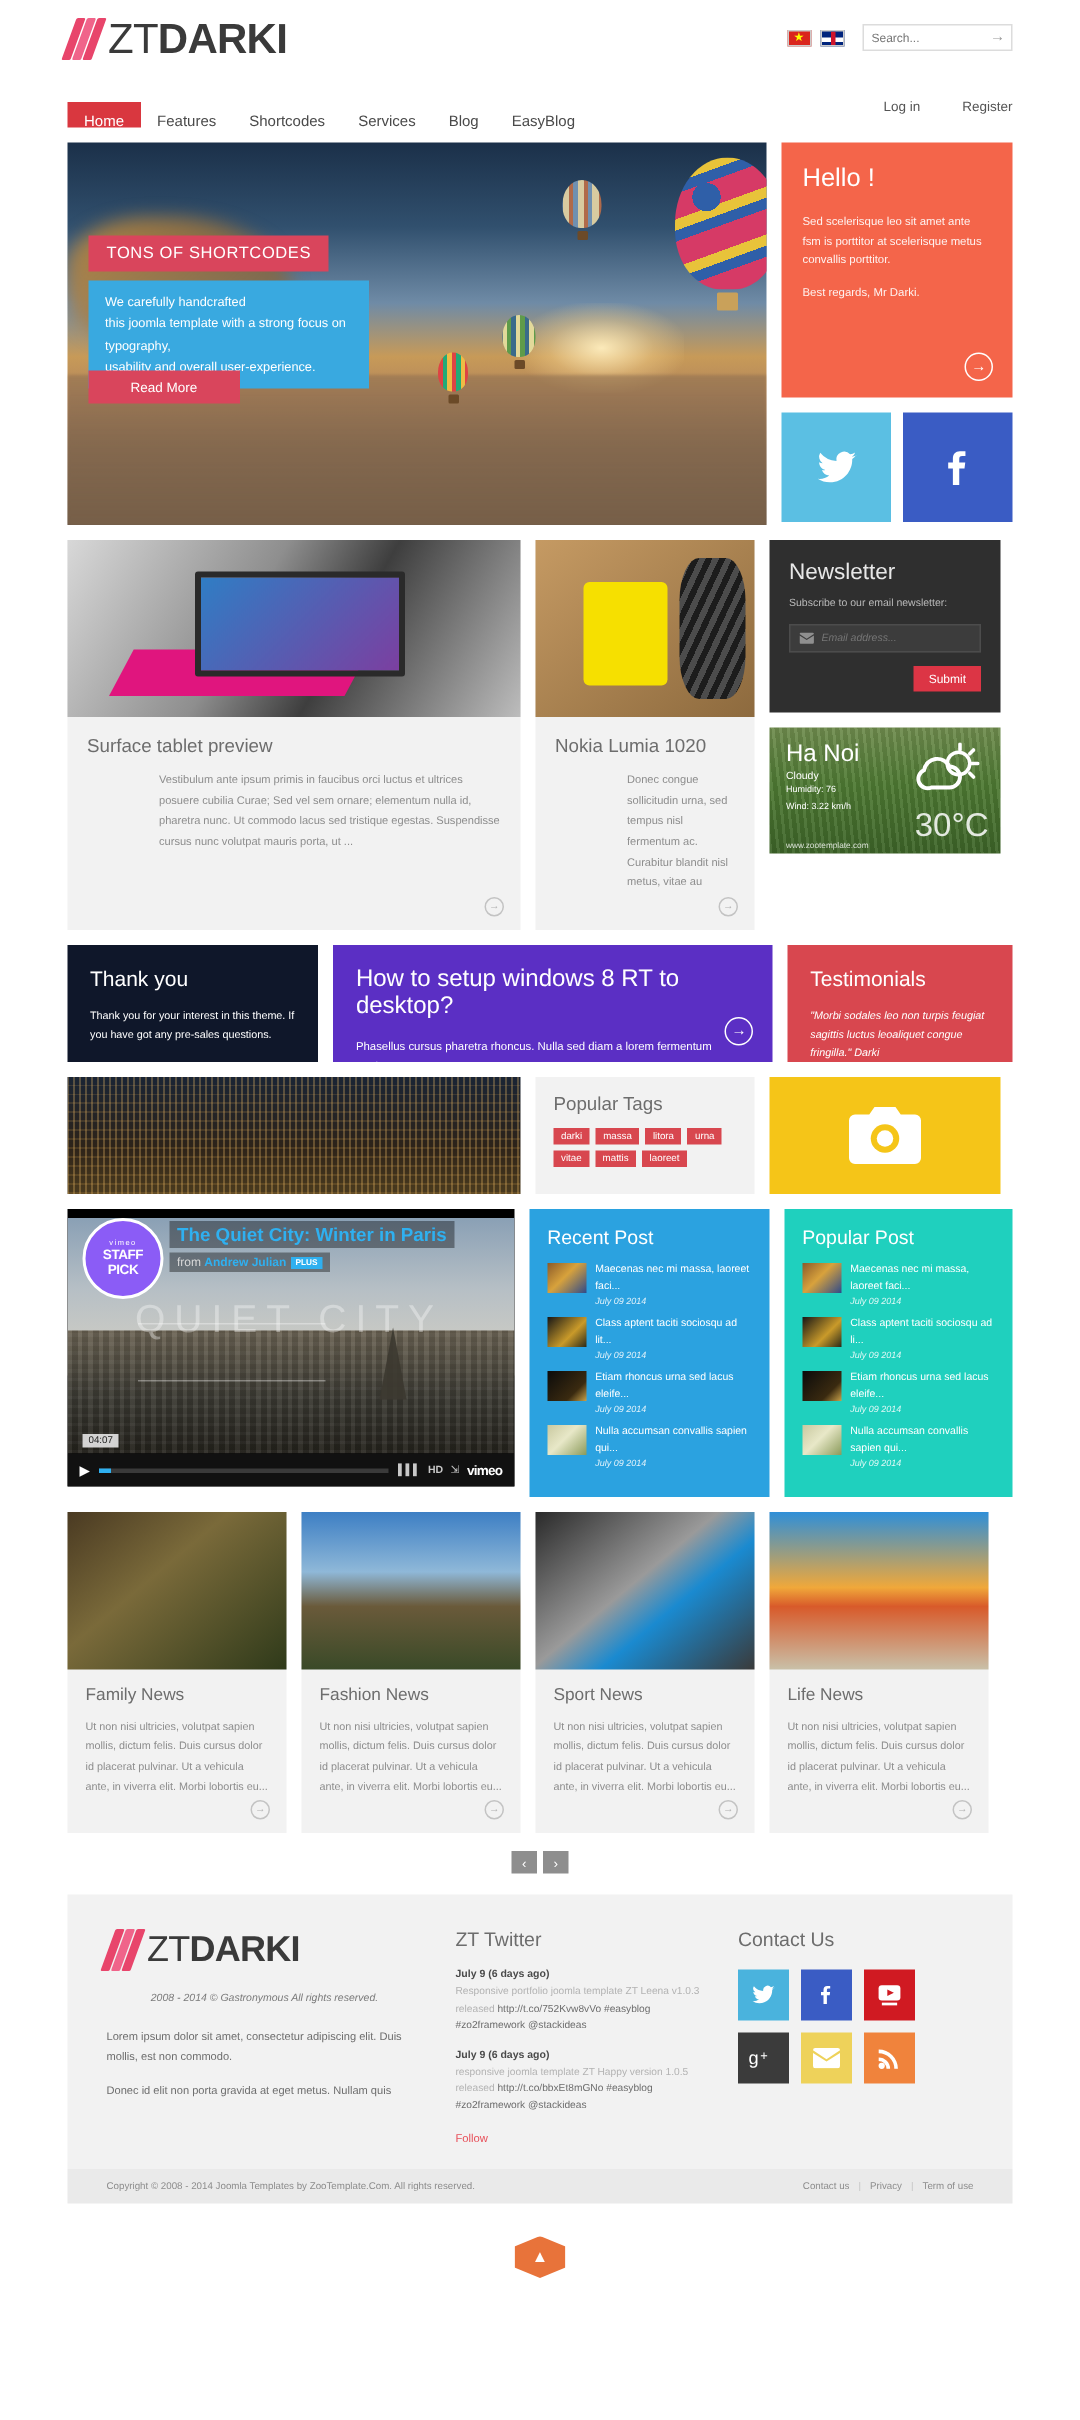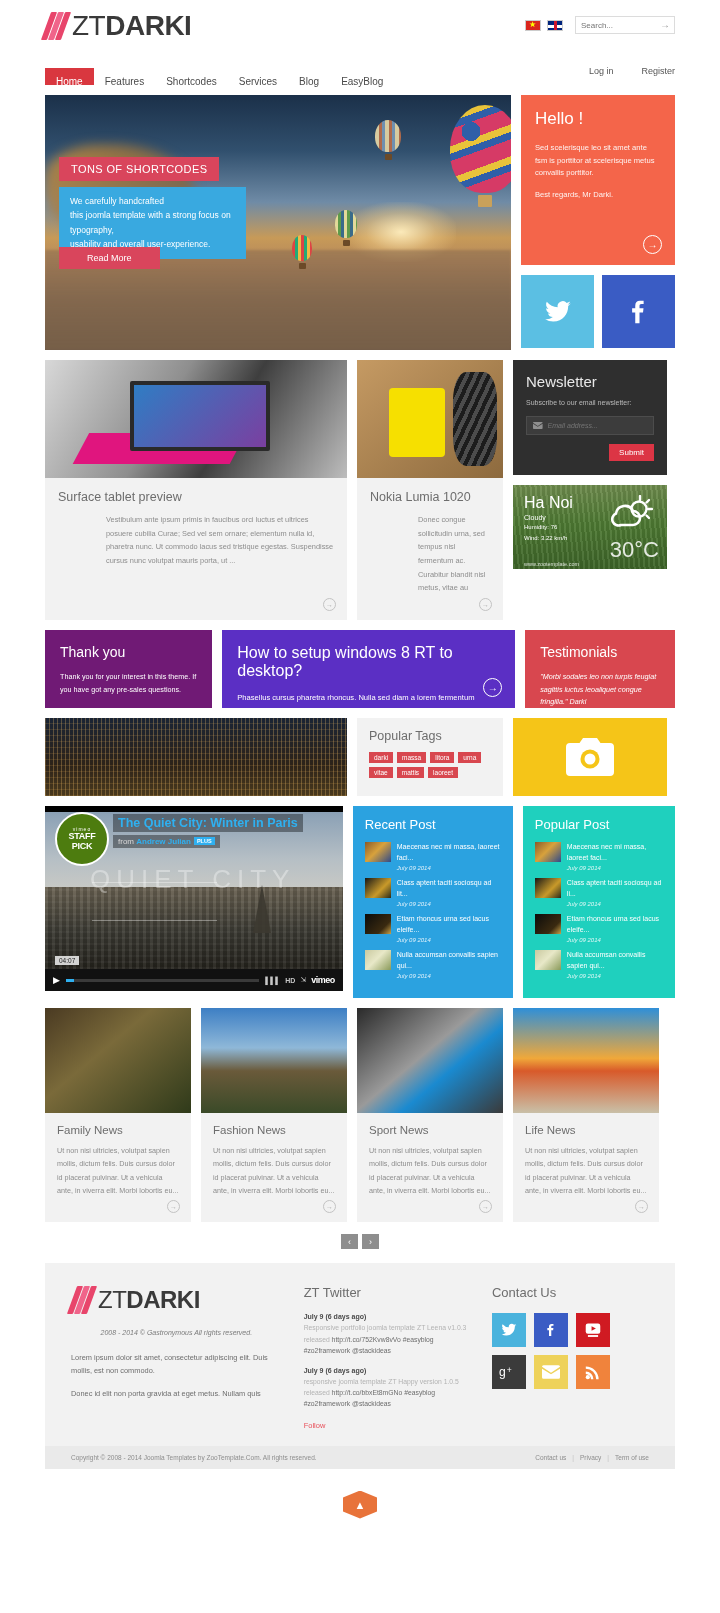--- a/index.html
+++ b/index.html
@@ -221,21 +221,21 @@
   .weather .wicon { position:absolute; right: 14px; top: 10px; z-index:2; }
   .weather .wurl {
     position:absolute; left:11px; bottom:2px; font-size:5.5px;
     color: rgba(255,255,255,0.8); z-index:2;
   }
 
   
   .promo { color: #fff; position: relative; padding: 14px 15px; }
   .promo h3 { font-weight: 300; font-size: 14px; margin-bottom: 11px; }
   .promo p { font-size: 7.2px; line-height: 1.75; }
-  .promo-red { background: #701a75; width: 172px; height: 78px; }
+  .promo-red { background: #0f172a; width: 172px; height: 78px; }
   .promo-purple { background: #5b2fc4; width: 302px; height: 78px; }
   .promo-purple h3 { font-size: 16px; }
   .promo-purple p { font-size: 7.6px; }
   .promo-testi { background: #d8474f; width: 154px; height: 78px; }
   .promo-testi p { font-style: italic; }
   .promo .circ-arrow { border-color:#fff; }
 
   
   .city-photo {
     width: 302px; height: 78px; position:relative; overflow:hidden;
@@ -277,21 +277,21 @@
       repeating-linear-gradient(90deg, rgba(255,255,255,0.05) 0 3px, rgba(0,0,0,0.12) 3px 7px),
       repeating-linear-gradient(0deg, rgba(255,255,255,0.04) 0 2px, transparent 2px 6px);
   }
   .eiffel {
     position:absolute; right: 72px; bottom: 58px; width: 0; height: 0;
     border-left: 9px solid transparent; border-right: 9px solid transparent;
     border-bottom: 48px solid rgba(60,56,48,0.9);
   }
   .staff-pick {
     position:absolute; left: 10px; top: 6px; width: 54px; height: 54px;
-    border-radius: 50%; background: #4d7c0f; border: 2px solid #fff;
+    border-radius: 50%; background: #8b5cf6; border: 2px solid #fff;
     color:#fff; display:flex; flex-direction:column; align-items:center;
     justify-content:center; font-size: 9px; font-weight:700; line-height:1.05;
     letter-spacing:-0.3px;
   }
   .staff-pick .vm { font-size:5px; font-weight:400; letter-spacing:1px; }
   .video-title {
     position:absolute; left: 68px; top: 8px; color:#2fb0f0;
     font-size: 12.5px; font-weight:700; background: rgba(0,0,0,0.38); padding: 2px 5px;
   }
   .video-from {

